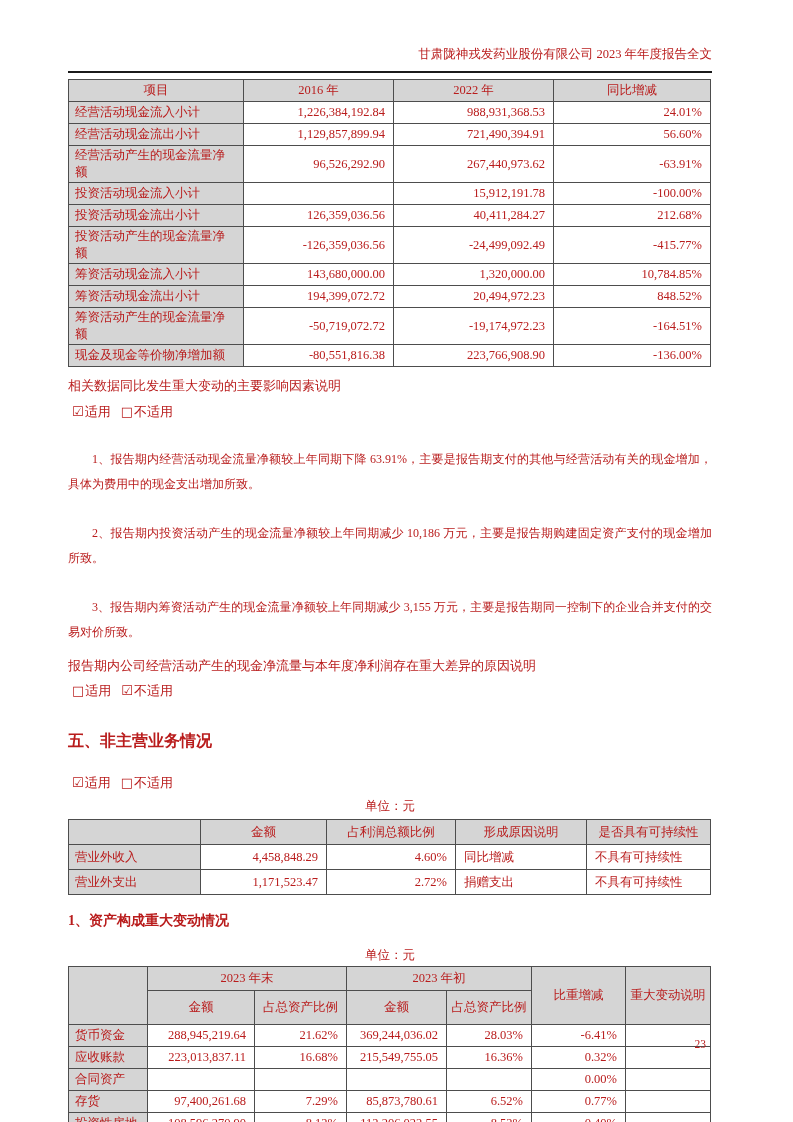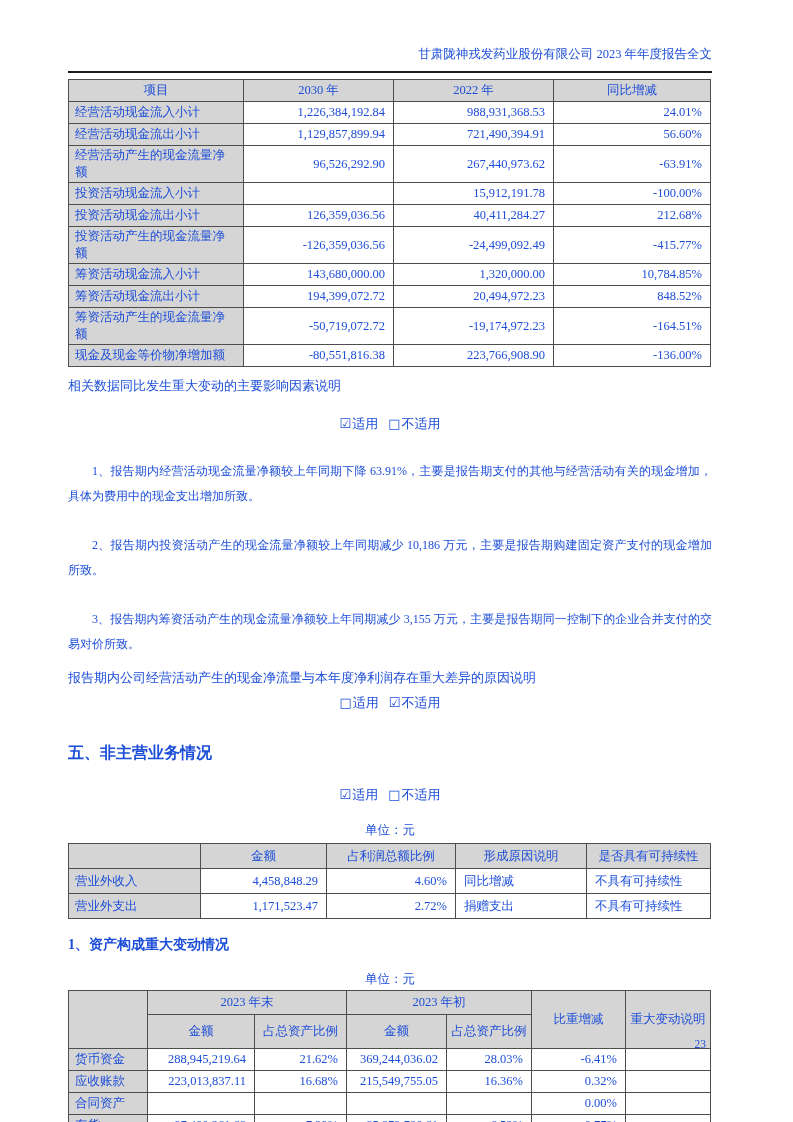--- a/index.html
+++ b/index.html
@@ -1,21 +1,21 @@
 <!DOCTYPE html>
 <html><head>
 <meta charset="utf-8">
 <style>
   html,body{margin:0;padding:0;background:#888;}
   .page{
     position:relative;
     width:793px;height:1122px;
     background:#ffffff;
     font-family:"Liberation Serif","DejaVu Serif",serif;
-    color:#1d4ed8;
+    color:#b91c1c;
     box-sizing:border-box;
     padding:46px 81px 0 68px;
     overflow:hidden;
   }
   .doc-header{text-align:right;font-size:12.5px;line-height:16px;}
   .header-rule{border:none;border-top:2px solid #1a1a1a;margin:9px 0 0 0;}
 
   table{border-collapse:collapse;width:642px;table-layout:fixed;font-size:12.5px;}
   table,th,td{border:1px solid #4d4d4d;}
   th{background:#d5d5d5;font-weight:normal;text-align:center;padding:2px 4px;}
@@ -25,21 +25,21 @@
   td.txt{text-align:left;}
   .t1 tr{height:22px;}
   .t2 tr{height:25px;}
   .t3 tr.hdr1{height:24px;}
   .t3 tr.hdr2{height:34px;}
   .t3 tr.data{height:22px;}
   .t3 th{white-space:normal;line-height:1.3;}
 
   .body-text{font-size:13px;line-height:22px;margin:0;}
   .para{font-size:12px;line-height:25px;margin:24px 0 4px 0;text-indent:2em;text-align:justify;}
-  .cb-line{font-size:13px;line-height:22px;margin:16px;text-align:center;}
+  .cb-line{font-size:13px;line-height:22px;margin:4px;}
   .cb{font-family:"DejaVu Sans",sans-serif;font-size:13px;margin-right:1px;}
   .cb-gap{display:inline-block;width:10px;}
 
   .h1{font-size:16px;font-weight:bold;margin:0;}
   .h2{font-size:14px;font-weight:bold;margin:0;}
   .unit-line{text-align:center;font-size:12.5px;margin:0;}
   .page-num{position:absolute;top:1038px;right:87px;font-size:11.5px;}
 
   .mt-table1{margin-top:6px;}
   .mt-notes{margin-top:8px;}
@@ -65,21 +65,21 @@
   <table class="t1 mt-table1">
     <colgroup>
         <col style="width:175px">
         <col style="width:150px">
         <col style="width:160px">
         <col style="width:157px">
       </colgroup>
     <tbody>
         <tr>
       <th>项目</th>
-      <th>2030 年</th>
+      <th>2016 年</th>
       <th>2022 年</th>
       <th>同比增减</th>
     </tr>
     <tr>
       <td class="lbl">经营活动现金流入小计</td>
       <td class="num">1,226,384,192.84</td>
       <td class="num">988,931,368.53</td>
       <td class="num">24.01%</td>
     </tr>
     <tr>

